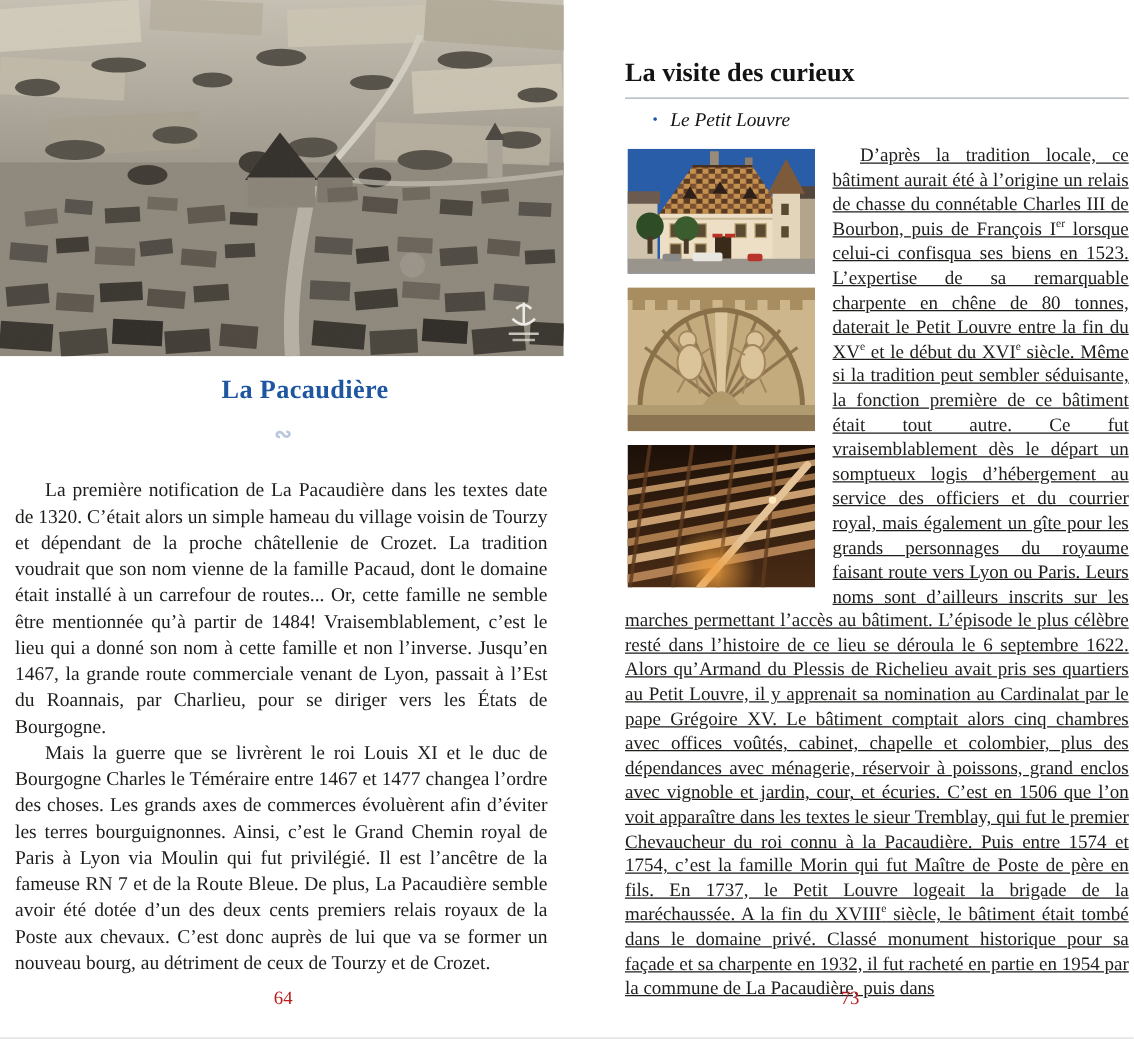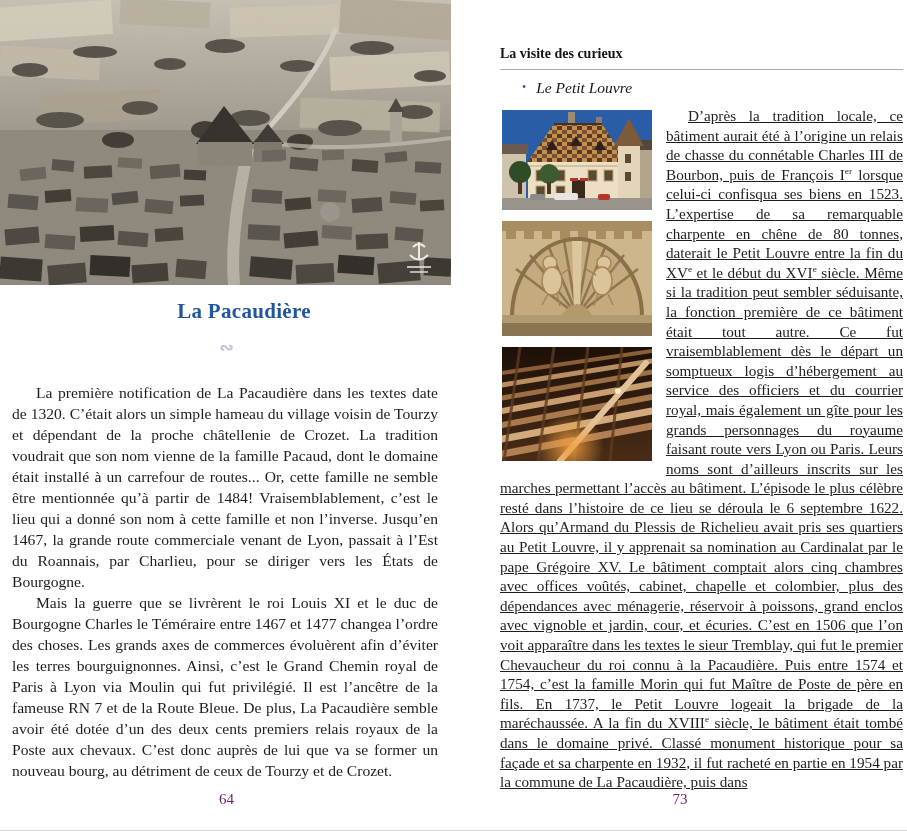--- a/index.html
+++ b/index.html
@@ -16,24 +16,24 @@
   .aerial-wrap svg{display:block;width:451px;height:285px;}
   .chapter-title{margin:14px 0 0;text-align:center;color:#1f56a0;
                  font-size:21px;font-weight:bold;letter-spacing:.3px;padding-left:35px;}
   .ornament{margin-top:13px;height:20px;text-align:center;color:#b9c6de;
             font-size:17px;font-weight:bold;}
   .text-block{margin-top:25px;}
   .para{margin:0;padding:0 15px 0 12px;font-size:15.6px;line-height:21px;
         text-align:justify;text-indent:24px;}
 
   .page-num{position:absolute;bottom:22px;left:0;right:0;text-align:center;
-            font-size:15px;color:#701a75;}
+            font-size:15px;color:#b91c1c;}
 
   
-  .section-title{margin:0;font-size:14px;font-weight:bold;color:#141414;}
+  .section-title{margin:0;font-size:21px;font-weight:bold;color:#141414;}
   .section-rule{border:0;border-top:1px solid #a6adb6;margin:7px 0 0;}
   .bullet-line{margin:9px 0 8px 22px;font-size:15.5px;font-style:italic;color:#141414;}
   .bullet{color:#1f56a0;font-style:normal;font-size:12px;vertical-align:2px;
           margin-right:10px;}
   .rp-body{margin-top:9px;}
   .imgcol{float:left;width:152px;margin:4px 12px 4px 2px;}
   .imgcol svg{display:block;width:150px;margin-bottom:11px;}
   .body-text{margin:0;font-size:15.2px;line-height:19.6px;text-align:justify;
              text-indent:22px;text-decoration:underline;}
   .body-text sup{font-size:61%;line-height:0;vertical-align:super;}

